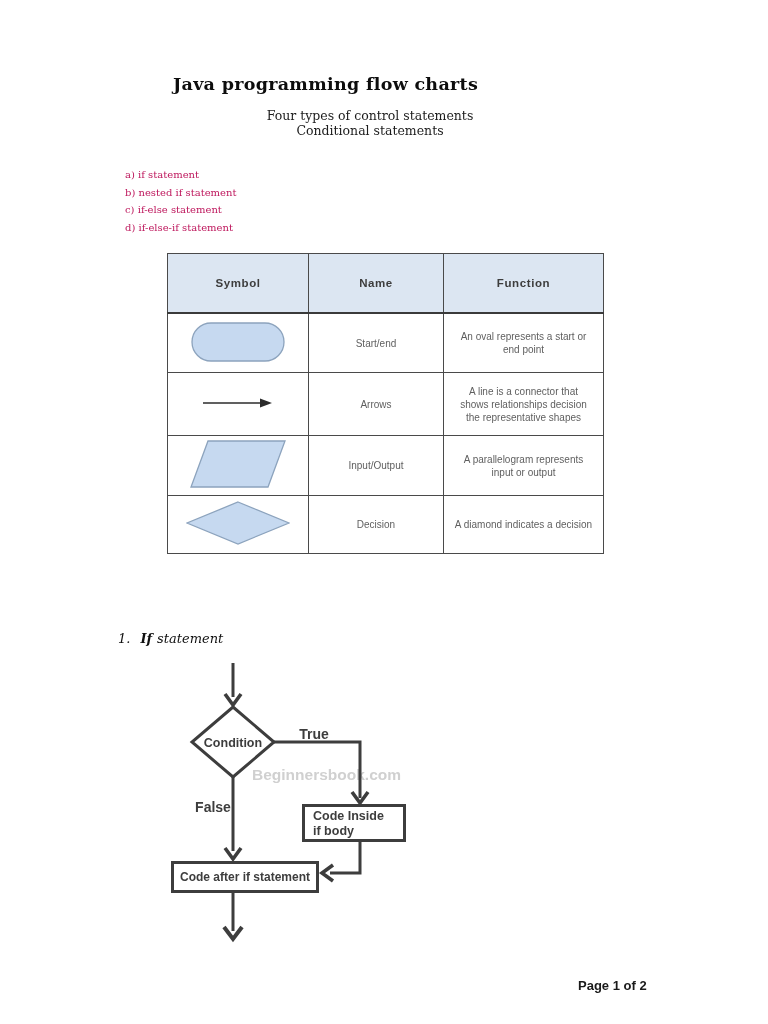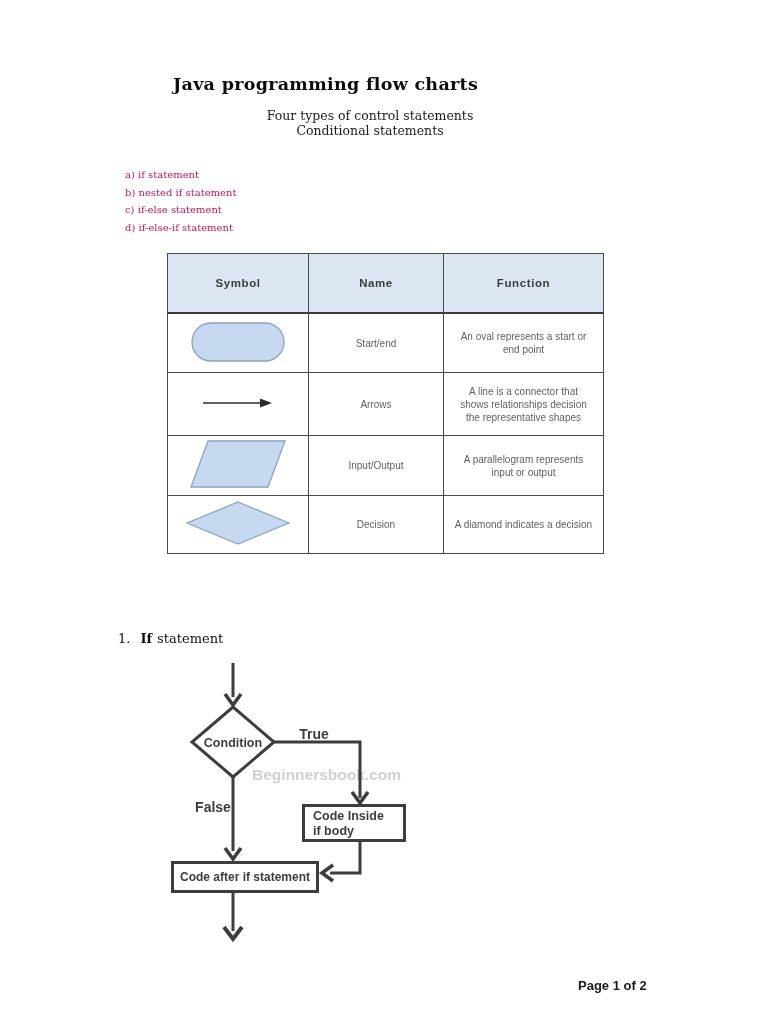--- a/index.html
+++ b/index.html
@@ -17,21 +17,21 @@
                 table-layout:fixed;font-family:"Liberation Sans", sans-serif;}
   table.symbols col.c1{width:141px;} table.symbols col.c2{width:135px;} table.symbols col.c3{width:160px;}
   table.symbols th{background:#dce6f2;border:1.2px solid #4a4a4a;border-bottom:2px solid #3a3a3a;
                    font-size:11.5px;font-weight:bold;color:#3d3d3d;letter-spacing:.6px;height:56px;}
   table.symbols td{border:1.2px solid #4a4a4a;text-align:center;vertical-align:middle;
                    font-size:10px;color:#5f5f5f;line-height:13px;padding:0 10px;}
   tr.r1 td{height:58px;} tr.r2 td{height:62px;} tr.r3 td{height:59px;}
   tr.r4 td{height:59px;} tr.r5 td{height:57px;}
   td.sym{padding:0;}
 
-  .section-heading{position:absolute;left:118px;top:631px;font-size:13px;color:#101010;}
+  .section-heading{position:absolute;left:118px;top:631px;font-size:13px;color:#101010;font-style:italic;}
   .section-heading .num{margin-right:10px;}
   .section-heading .kw{font-weight:bold;margin-right:5px;}
 
   .flowchart{position:absolute;left:150px;top:655px;}
 
   .footer{position:absolute;left:578px;top:978px;font-family:"Liberation Sans", sans-serif;
           font-weight:bold;font-size:13px;color:#1a1a1a;}
 </style>
 </head>
 <body>

